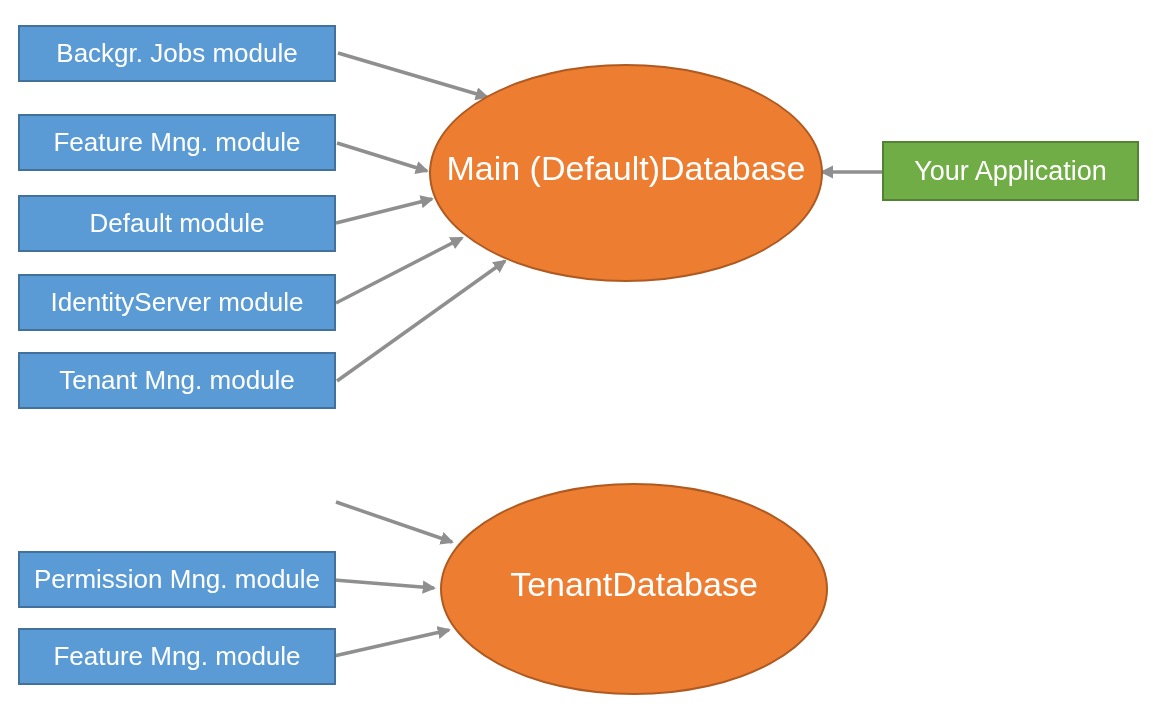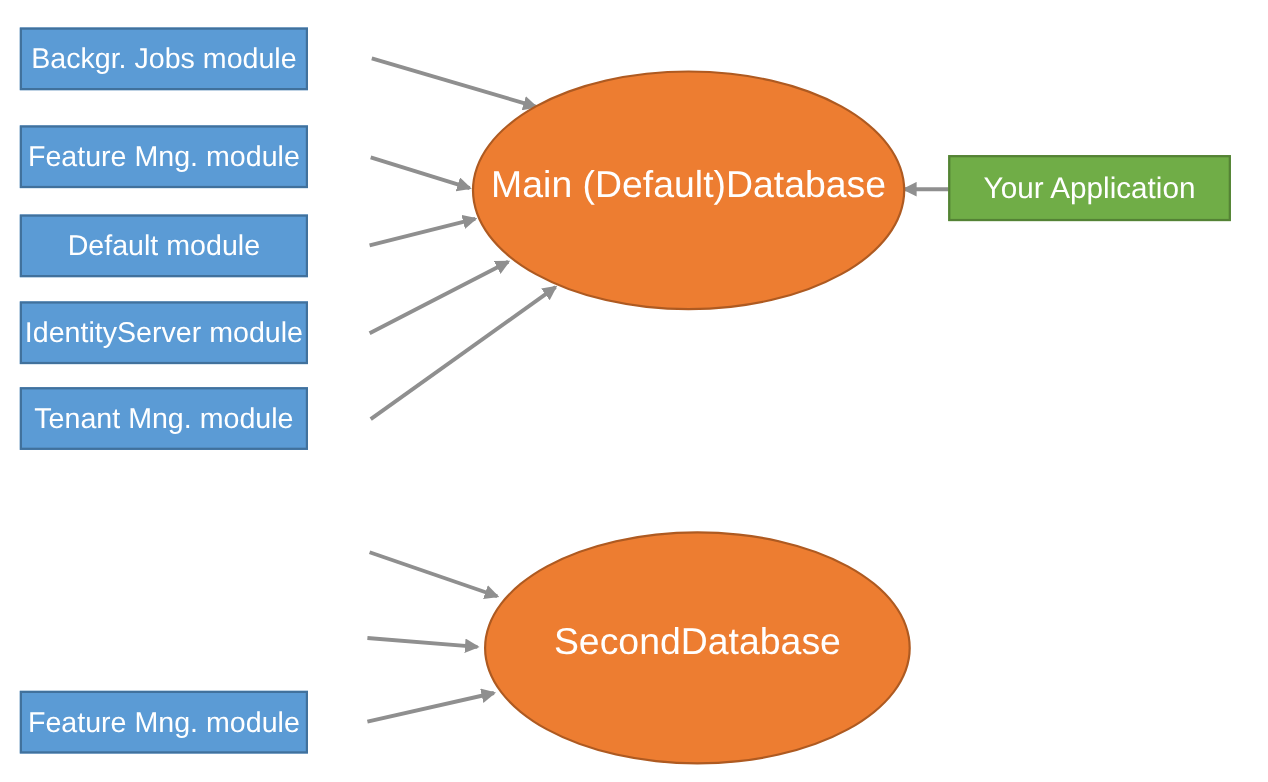--- a/index.html
+++ b/index.html
@@ -11,36 +11,36 @@
   *{box-sizing:border-box; margin:0; padding:0;}
   body{background:#e8e8e8; font-family:"Liberation Sans", sans-serif;}
   .canvas{
     position:relative; width:1153px; height:711px;
     background:var(--background); overflow:hidden;
   }
   .arrows{position:absolute; left:0; top:0; width:1153px; height:711px; pointer-events:none;}
   .edge{stroke:var(--arrow); stroke-width:3.5px;}
   #arrowhead path{fill:var(--arrow);}
   .module-box{
-    position:absolute; left:18px; width:262px; height:57px;
+    position:absolute; left:18px; width:318px; height:57px;
     background:var(--module-fill); border:2px solid var(--module-border);
     display:flex; align-items:center; justify-content:center;
     color:var(--text); font-size:26px; white-space:nowrap;
   }
   .db-ellipse{
     position:absolute; border-radius:50%;
     background:var(--database-fill); border:2.5px solid var(--database-border);
     display:flex; flex-direction:column; align-items:center; justify-content:center;
     color:var(--text); font-size:34px; line-height:52px; text-align:center;
   }
   .db-ellipse .lines{display:flex; flex-direction:row; align-items:flex-end; transform:translateY(-5px);}
   .ellipse-main{left:429px; top:64px; width:394px; height:218px;}
   .ellipse-second{left:440px; top:483px; width:388px; height:212px;}
   .app-box{
-    position:absolute; left:862px; top:141px; width:257px; height:60px;
+    position:absolute; left:882px; top:141px; width:257px; height:60px;
     background:var(--app-fill); border:2.5px solid var(--app-border);
     display:flex; align-items:center; justify-content:center;
     color:var(--text); font-size:27px; white-space:nowrap;
   }
 </style>
 </head>
 <body>
 
 <div class="canvas">
 
@@ -69,34 +69,37 @@
   </div>
   <div class="module-box" style="top:195px">
     <span>Default module</span>
   </div>
   <div class="module-box" style="top:274px">
     <span>IdentityServer module</span>
   </div>
   <div class="module-box" style="top:352px">
     <span>Tenant Mng. module</span>
   </div>
+  <div class="module-box" style="top:551px">
+    <span>Permission Mng. module</span>
+  </div>
   <div class="module-box" style="top:628px">
     <span>Feature Mng. module</span>
   </div>
 
   <div class="db-ellipse ellipse-main">
     <div class="lines">
       <span>Main (Default)</span>
       <span>Database</span>
     </div>
   </div>
 
   <div class="db-ellipse ellipse-second">
     <div class="lines">
-      <span>Second</span>
+      <span>Tenant</span>
       <span>Database</span>
     </div>
   </div>
 
   <div class="app-box">
     <span>Your Application</span>
   </div>
 
 </div>
 

